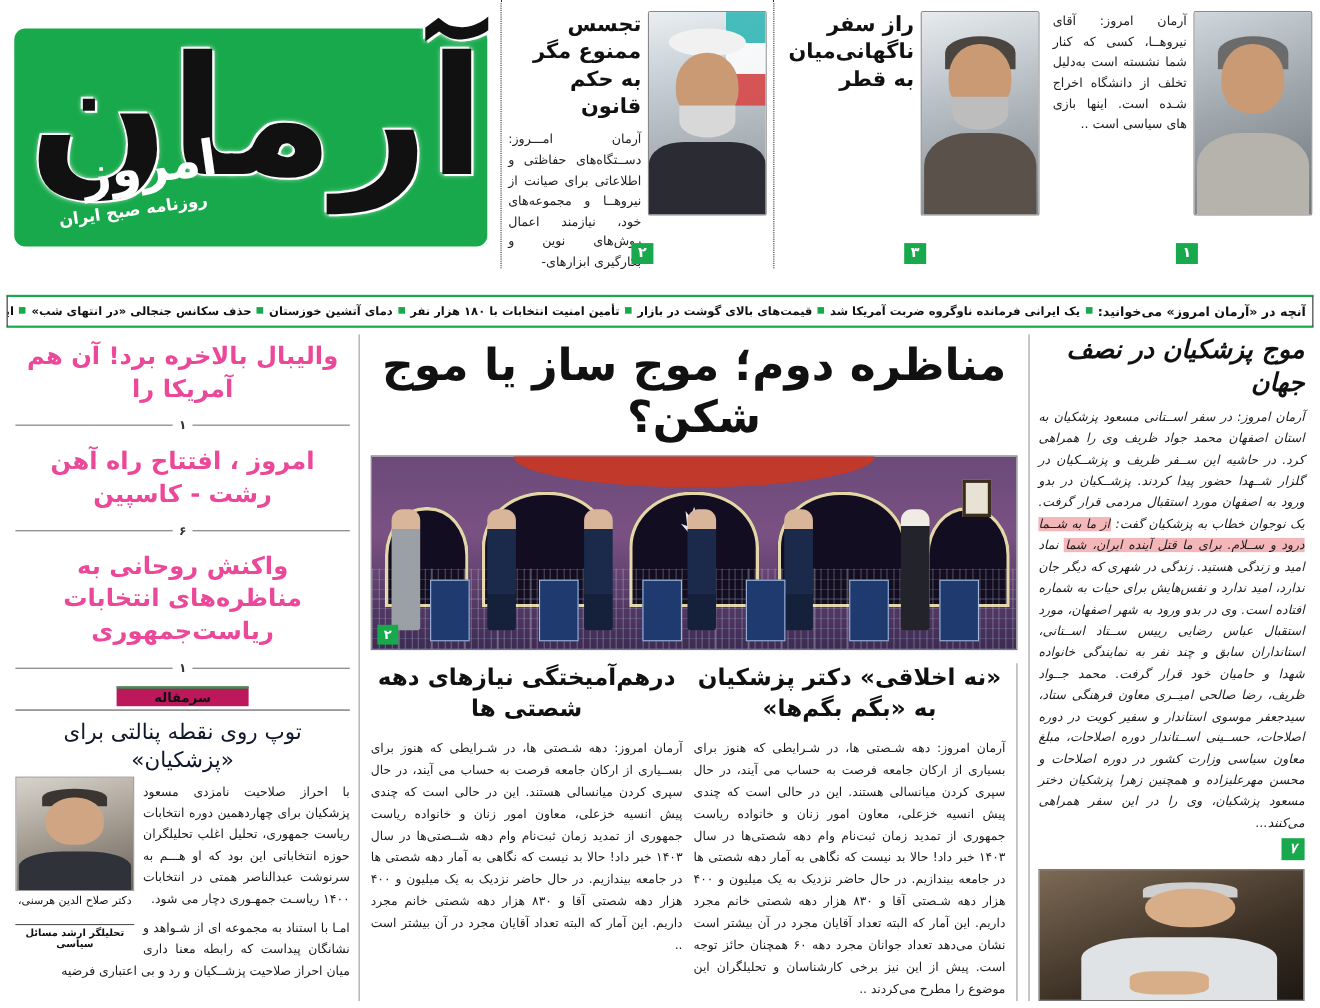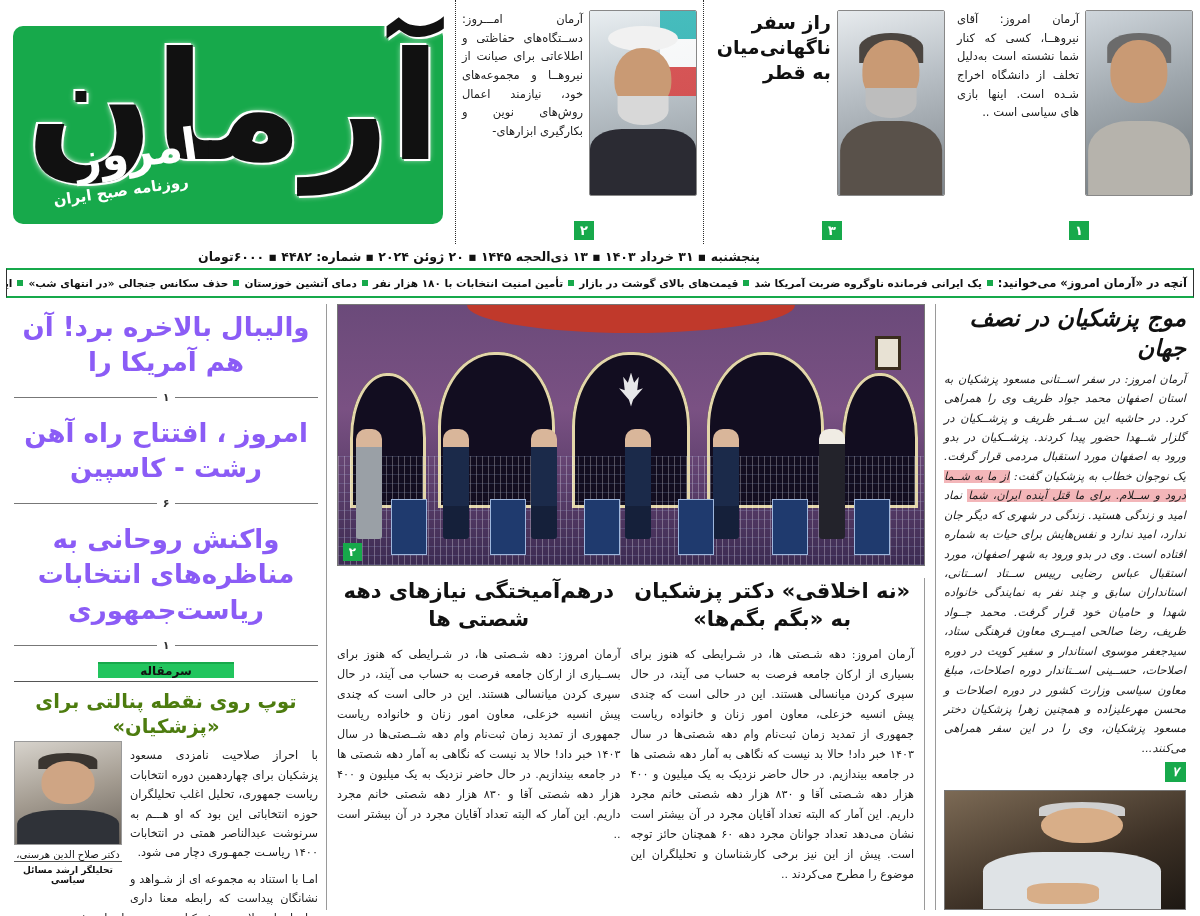--- a/index.html
+++ b/index.html
@@ -131,39 +131,39 @@
   .main {
     position: absolute; left: 6px; top: 304px; width: 1188px; height: 606px;
     display: flex; flex-direction: row-reverse;
   }
   .col-right { width: 320px; padding: 0 8px 0 8px; display: flex; flex-direction: column; }
   .col-center { flex: 1; padding: 0 10px; border-right: 1px solid #9a9a9a; border-left: 1px solid #9a9a9a; display:flex; flex-direction:column; }
   .col-left { width: 258px; padding: 0 8px; display: flex; flex-direction: column; font-style: italic; }
 
   
   .rh { text-align: center; padding: 6px 2px 2px 2px; }
-  .rh-t { font-size: 26px; font-weight: bold; line-height: 1.35; color: #8b5cf6; }
+  .rh-t { font-size: 22px; font-weight: bold; line-height: 1.35; color: #ec4899; }
   .rh-sep { display: flex; align-items: center; gap: 6px; margin: 9px 0 6px 0; }
   .rh-sep .line { flex: 1; height: 1px; background: #777; }
   .rh-sep .num { font-size: 11px; color: #333; font-weight: bold; }
 
   .edbar {
-    margin: 4px auto 0 auto; width: 136px; height: 18px;
-    background: #22c55e; border-top: 2px solid #17A94B;
+    margin: 4px auto 0 auto; width: 120px; height: 18px;
+    background: #be185d; border-top: 2px solid #17A94B;
     font-size: 12px; font-weight: bold; color: #111;
     display: flex; align-items: center; justify-content: center;
   }
   .edbox { border-top: 1px solid #555; margin-top: 3px; padding-top: 7px; }
-  .ed-title { font-size: 19.5px; font-weight: bold; text-align: center; line-height: 1.3; color:#4d7c0f; }
+  .ed-title { font-size: 19.5px; font-weight: normal; text-align: center; line-height: 1.3; color:#0f172a; }
   .ed-body { margin-top: 7px; font-size: 11.3px; line-height: 1.72; text-align: justify; text-align-last: right; color:#1b1b1b; }
   .ed-author-wrap { float: left; width: 108px; margin: 2px 8px 4px 0; }
   .ed-photo { width: 108px; height: 104px; border: 1px solid #9a9a9a;
               background: linear-gradient(165deg,#d7d3cc 0%,#a39b90 50%,#6b645c 100%); position: relative; }
   .ed-name { font-size: 10px; font-weight: normal; text-align: center; margin-top: 4px; color:#111; }
-  .ed-role { font-size: 9px; font-weight: bold; text-align: center; margin-top: 1px; padding-top: 3px;
+  .ed-role { font-size: 9px; font-weight: bold; text-align: center; margin-top: 15px; padding-top: 3px;
              border-top: 1px solid #555; color:#111; }
 
   
   .c-head { font-size: 40px; font-weight: bold; text-align: center; line-height: 1.2; color: #111; padding: 4px 0 10px 0; }
   .c-photo { width: 100%; height: 262px; border: 1px solid #777; position: relative; overflow: hidden; }
   .stage { position: absolute; inset: 0; background: linear-gradient(180deg,#6b4a7a 0%,#7a5183 40%,#3c2b52 100%); }
   .stage-red { position: absolute; top: -28px; left: 22%; width: 56%; height: 56px; background: #c0392b; border-radius: 50%; }
   .arch { position: absolute; bottom: 22%; background: #120d20; border-radius: 48% 48% 0 0;
           box-shadow: inset 0 0 0 3px #e3d6a9; }
   .citylights { position: absolute; bottom: 0; left: 0; right: 0; height: 42%;
@@ -220,20 +220,21 @@
         <div class="mast-title">آرمان</div>
         <div class="mast-sub1">امروز</div>
         <div class="mast-sub2">روزنامه صبح ایران</div>
       </div>
     </div>
 
     <div class="teaser-wrap">
 
       <div class="teaser">
         <div class="teaser-text">
+          <div class="teaser-h">تجسس ممنوع مگر به حکم قانون</div>
           <div class="teaser-b">آرمان امـــروز: دســتگاه‌های حفاظتی و اطلاعاتی برای صیانت از نیروهــا و مجموعه‌های خود، نیازمند اعمال روش‌های نوین و بکارگیری ابزارهای-</div>
         </div>
         <div class="teaser-photo">
           <div class="ph ph-c">
             <div class="flagstripe"></div>
             <div class="turban"></div>
             <div class="face f1" style="top:20%"></div>
             <div class="beard" style="top:46%"></div>
             <div class="robe"></div>
           </div>
@@ -266,23 +267,20 @@
             <div class="face f1"></div>
             <div class="body-sh" style="background:#b6b3ac"></div>
           </div>
         </div>
         <div class="pagebadge">۱</div>
       </div>
 
     </div>
   </div>
 
-  <div class="dateline">
-    <div class="dateline-inner">پنجشنبه ▪ ۳۱ خرداد ۱۴۰۳ ▪ ۱۳ ذی‌الحجه ۱۴۴۵ ▪ ۲۰ ژوئن ۲۰۲۴ ▪ شماره: ۴۴۸۲ ▪ ۶۰۰۰تومان</div>
-  </div>
 
   <div class="tickerbox">
     <span class="ticker-lead">آنچه در «آرمان امروز» می‌خوانید:</span>
     <span class="ticker-items" id="ticker-items"><span class="tsq"></span><span>یک ایرانی فرمانده ناوگروه ضربت آمریکا شد</span><span class="tsq"></span><span>قیمت‌های بالای گوشت در بازار</span><span class="tsq"></span><span>تأمین امنیت انتخابات با ۱۸۰ هزار نفر</span><span class="tsq"></span><span>دمای آتشین خوزستان</span><span class="tsq"></span><span>حذف سکانس جنجالی «در انتهای شب»</span><span class="tsq"></span><span>ایران در مدار زلزله</span></span>
   </div>
 
   <div class="main">
 
     <div class="col-right">
 
@@ -326,20 +324,21 @@
           </div>
           <div class="ed-name">دکتر صلاح الدین هرسنی،</div>
           <div class="ed-role">تحلیلگر ارشد مسائل سیاسی</div>
         </div>
         <div class="ed-body">با احراز صلاحیت نامزدی مسعود پزشکیان برای چهاردهمین دوره انتخابات ریاست جمهوری، تحلیل اغلب تحلیلگران حوزه انتخاباتی این بود که او هـــم به سرنوشت عبدالناصر همتی در انتخابات ۱۴۰۰ ریاسـت جمهـوری دچار می شود.</div>
         <div class="ed-body">امـا با استناد به مجموعه ای از شـواهد و نشانگان پیداست که رابطه معنا داری میان احراز صلاحیت پزشــکیان و رد و بی اعتباری فرضیه</div>
       </div>
     </div>
 
     <div class="col-center">
+      <div class="c-head">مناظره دوم؛ موج ساز یا موج شکن؟</div>
 
       <div class="c-photo">
         <div class="stage">
           <div class="stage-red"></div>
           <div class="arch" style="left:2%;width:13%;height:52%"></div>
           <div class="arch" style="left:17%;width:20%;height:60%"></div>
           <div class="arch" style="left:40%;width:20%;height:60%"></div>
           <div class="arch" style="left:63%;width:20%;height:60%"></div>
           <div class="arch" style="left:86%;width:13%;height:52%"></div>
           <div class="citylights"></div>

